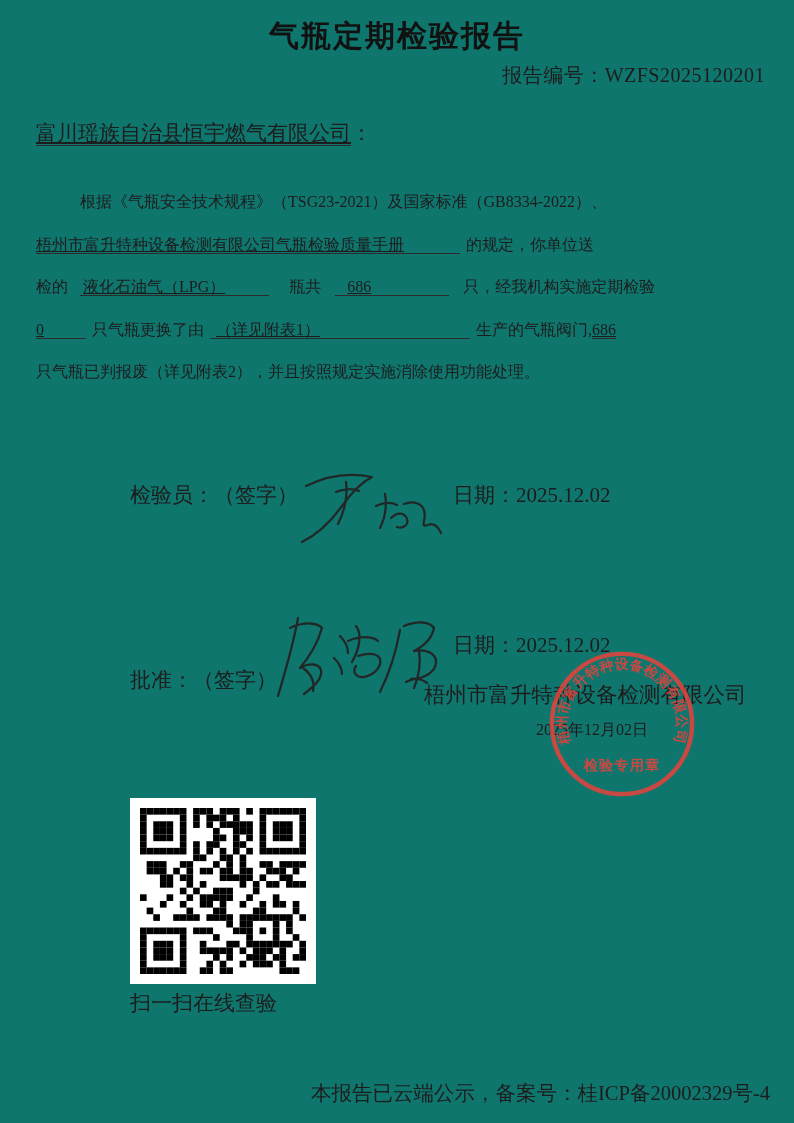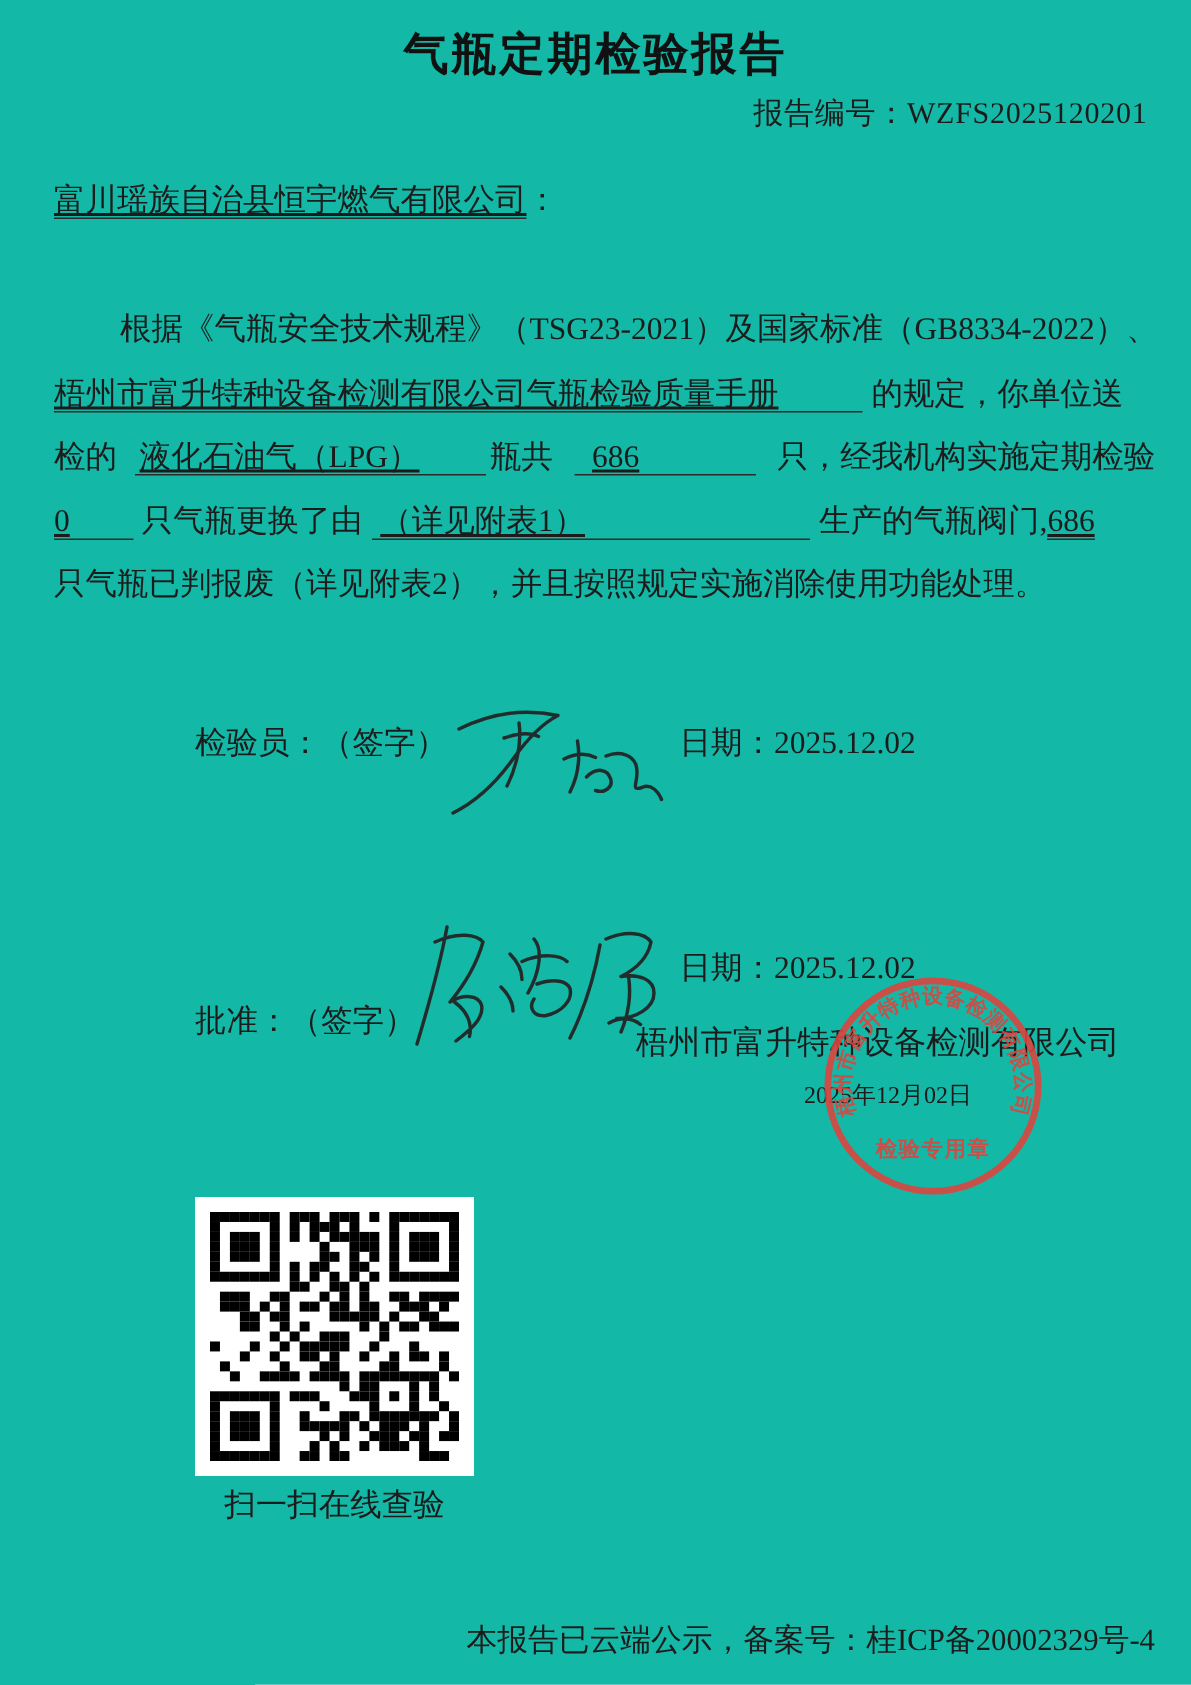--- a/index.html
+++ b/index.html
@@ -1,59 +1,59 @@
 <!DOCTYPE html>
 <html style="--seal-color: #e2423d;"><head>
 <meta charset="utf-8">
 <style>
   html,body{margin:0;padding:0;}
   body{background:#e6e6ec;}
   .page{
     position:relative;width:794px;height:1123px;margin:0 auto;
-    background:#14b8a6;overflow:hidden;
+    background:#0f766e;overflow:hidden;
     font-family:"Liberation Serif","DejaVu Serif",serif;
     color:#1c1c1c;
   }
   .abs{position:absolute;}
   .title{
     top:16px;left:0;width:794px;text-align:center;
     font-size:30px;font-weight:bold;letter-spacing:2px;color:#111;
   }
   .report-no{top:62px;right:29px;font-size:20px;letter-spacing:0.5px;}
   .addressee{top:119px;left:36px;font-size:21px;}
   .u{border-bottom:1.5px solid #2b2b2b;text-decoration:underline;}
-  .para{top:198px;left:36px;width:730px;font-size:21px;line-height:42.5px;}
+  .para{top:181px;left:36px;width:730px;font-size:16px;line-height:42.5px;}
   .para .line{white-space:nowrap;height:42.5px;}
   .indent{padding-left:44px;}
   .b2{padding-right:56px;}
   .b3a{padding-left:3px;padding-right:44px;margin-left:12px;}
   .b3b{padding-left:12px;padding-right:78px;margin-left:14px;}
   .b4{padding-left:8px;padding-right:116px;}
   .b5a{padding-right:42px;}
   .b5b{padding-left:6px;padding-right:150px;margin-left:6px;}
   .ml6{margin-left:6px;}
-  .ml8{margin-left:3px;}
+  .ml8{margin-left:20px;}
   .ml10{margin-left:10px;}
   .ml14{margin-left:14px;}
   .sign-label{font-size:21px;}
   .insp-label{top:481px;left:130px;}
   .insp-date{top:481px;left:453px;}
   .appr-label{top:666px;left:130px;}
   .appr-date{top:631px;left:453px;}
   .sig{stroke:#222;fill:none;stroke-width:2.3;stroke-linecap:round;stroke-linejoin:round;opacity:.92;}
   .sig1{top:462px;left:292px;}
   .sig2{top:608px;left:268px;}
   .company{top:680px;left:424px;font-size:21.5px;z-index:1;}
   .issue-date{top:720px;left:536px;font-size:16px;z-index:1;}
   .stamp{top:645px;left:543px;width:158px;height:158px;z-index:5;opacity:.88;}
   .stamp circle{stroke:var(--seal-color,#e2423d);}
   .stamp text{fill:var(--seal-color,#e2423d);font-weight:bold;font-family:"Liberation Sans","DejaVu Sans",sans-serif;}
   .qr-box{top:798px;left:130px;width:186px;height:186px;background:#ffffff;}
   .qr-box svg{position:absolute;left:10px;top:10px;}
-  .qr-caption{top:989px;left:130px;width:186px;text-align:center;font-size:21px;}
+  .qr-caption{top:989px;left:130px;width:186px;font-size:21px;}
   .footer{top:1079px;right:24px;font-size:20.5px;}
 </style>
 </head>
 <body>
 
 <div class="page">
 
   <div class="abs title">气瓶定期检验报告</div>
 
   <div class="abs report-no"><span>报告编号：</span><span>WZFS2025120201</span></div>

